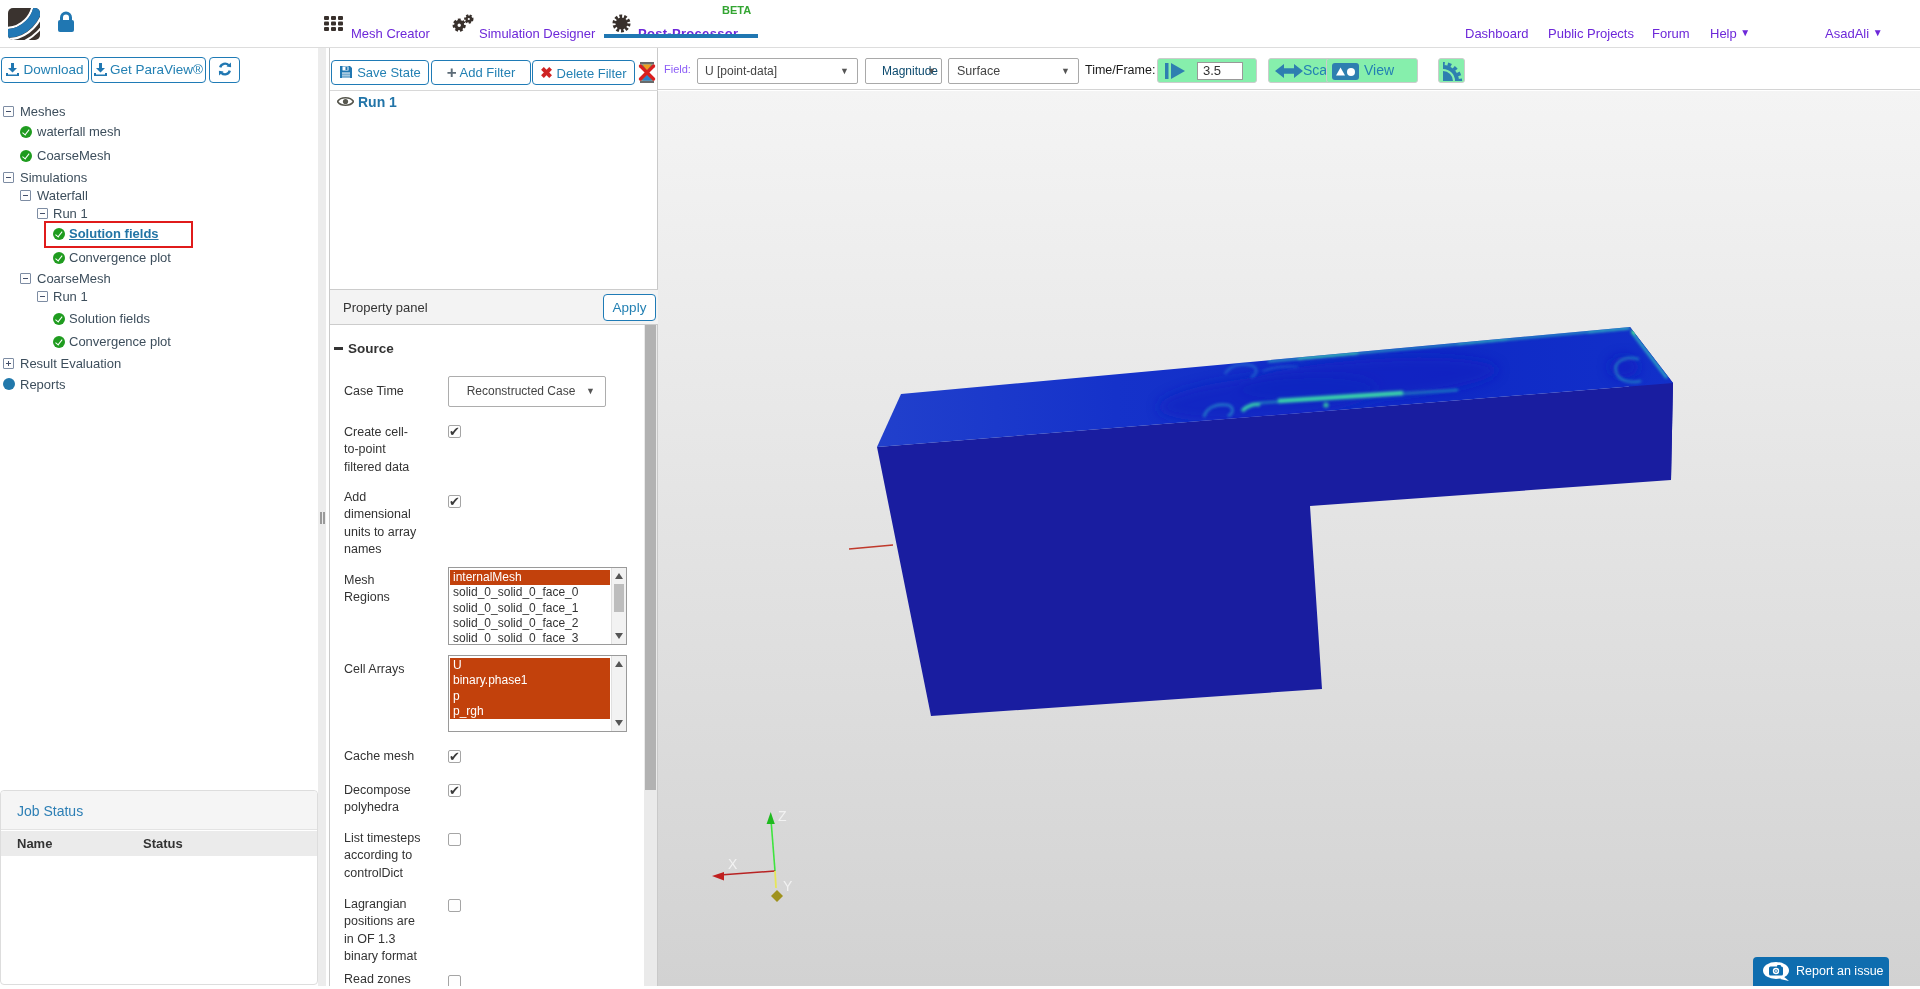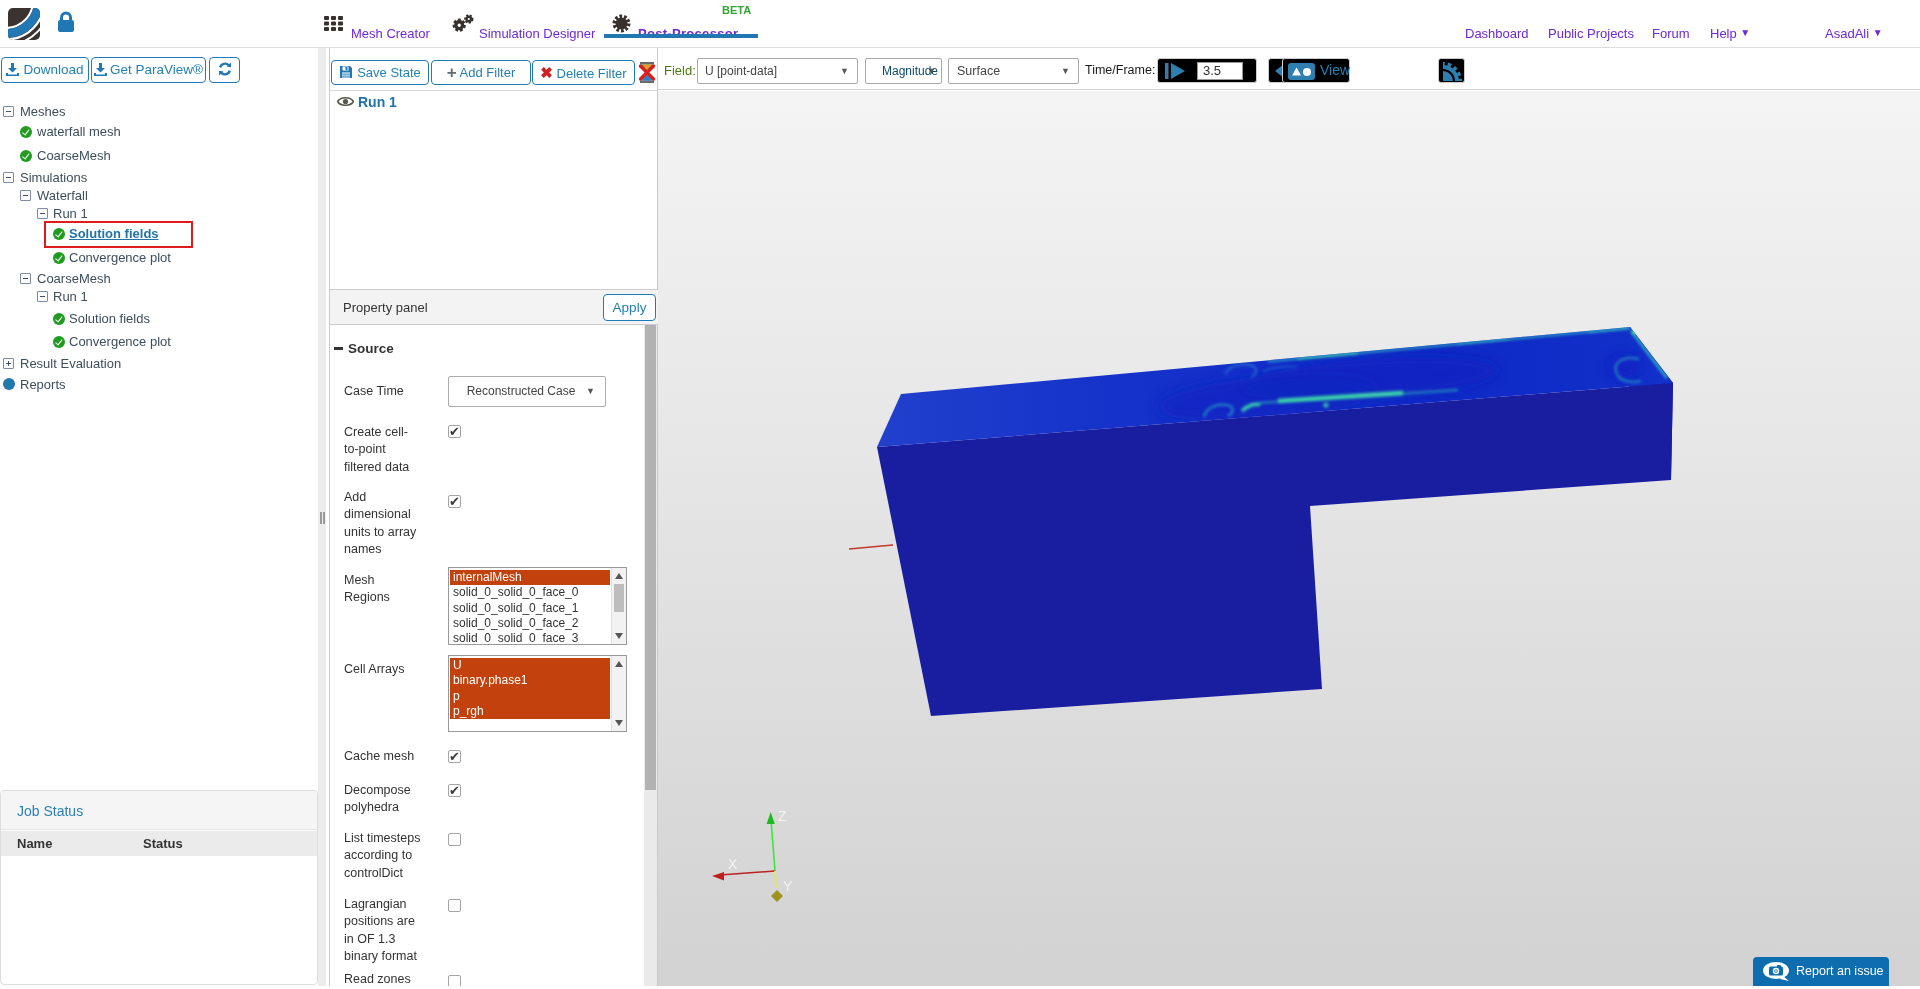--- a/index.html
+++ b/index.html
@@ -5,21 +5,21 @@
 * { margin:0; padding:0; box-sizing:border-box; }
 html,body { width:1920px; height:989px; overflow:hidden; background:#fff; }
 body { font-family:"Liberation Sans", sans-serif; }
 #page { position:relative; width:1920px; height:989px; background:#fff; }
 .abs { position:absolute; }
 
 #header { position:absolute; left:0; top:0; width:1920px; height:48px; background:#fff; border-bottom:1px solid #ddd; }
 .navitem { position:absolute; top:10px; height:64px; line-height:48px; color:#6d28d9; font-size:13px; white-space:nowrap; }
 
 .btn-blue { position:absolute; background:#fff; border:1px solid #1f7bb6; border-radius:4px; color:#2380b3; font-size:13px; text-align:center; white-space:nowrap; }
-.btn-gray { position:absolute; background:#000000; border:1px solid #ccc; border-radius:3px; color:#2380b3; font-size:14px; white-space:nowrap; }
+.btn-gray { position:absolute; background:#86efac; border:1px solid #ccc; border-radius:3px; color:#2380b3; font-size:14px; white-space:nowrap; }
 
 .trow { position:absolute; font-size:13px; color:#3d4e5c; white-space:nowrap; }
 .expander { position:absolute; width:11px; height:11px; border:1px solid #7d8ca3; background:#fdfdfd; border-radius:1px; }
 .expander:after { content:""; position:absolute; left:2px; top:4px; width:5px; height:1px; background:#44506b; }
 .expander.plus:before { content:""; position:absolute; left:4px; top:2px; width:1px; height:5px; background:#44506b; }
 .gcheck { position:absolute; width:12px; height:12px; border-radius:50%; background:#1f9c1f; }
 .gcheck:after { content:""; position:absolute; left:4px; top:2px; width:3px; height:5.5px; border:solid #fff; border-width:0 1.8px 1.8px 0; transform:rotate(38deg); }
 
 .lbox { position:absolute; border:1px solid #9a9a9a; background:#fff; overflow:hidden; }
 .lrow { position:absolute; left:1px; right:16px; height:15.3px; font-size:12px; color:#333; padding-left:3px; line-height:15.3px; white-space:nowrap; }
@@ -256,21 +256,21 @@
   <div class="plabel" style="top:782px;">Decompose<br>polyhedra</div>
   <div class="cb on" style="left:448px;top:784px;"></div>
   <div class="plabel" style="top:830px;">List timesteps<br>according to<br>controlDict</div>
   <div class="cb" style="left:448px;top:833px;"></div>
   <div class="plabel" style="top:896px;">Lagrangian<br>positions are<br>in OF 1.3<br>binary format</div>
   <div class="cb" style="left:448px;top:899px;"></div>
   <div class="plabel" style="top:971px;">Read zones</div>
   <div class="cb" style="left:448px;top:975px;"></div>
 
   <div id="vtoolbar" class="abs" style="left:658px;top:48px;width:1262px;height:42px;background:#fff;border-bottom:1px solid #d4d4d4;"></div>
-  <div class="abs" style="left:664px;top:63px;font-size:13px;color:#4d7c0f;">Field:</div>
+  <div class="abs" style="left:664px;top:63px;font-size:11px;color:#8b5cf6;">Field:</div>
   <div class="abs" style="left:697px;top:58px;width:161px;height:26px;border:1px solid #a9a9a9;border-radius:2px;background:#fff;">
     <div class="abs" style="left:7px;top:0;line-height:24px;font-size:12px;color:#444;">U [point-data]</div>
     <div class="abs" style="right:8px;top:0;line-height:24px;font-size:9px;color:#555;">▼</div>
   </div>
   <div class="abs" style="left:865px;top:58px;width:77px;height:26px;border:1px solid #a9a9a9;border-radius:2px;background:#fff;">
     <div class="abs" style="left:16px;top:0;line-height:24px;font-size:12px;color:#0c4a6e;">Magnitude</div>
     <div class="abs" style="right:5px;top:0;line-height:24px;font-size:9px;color:#555;">▼</div>
   </div>
   <div class="abs" style="left:948px;top:58px;width:131px;height:26px;border:1px solid #a9a9a9;border-radius:2px;background:#fff;">
     <div class="abs" style="left:8px;top:0;line-height:24px;font-size:12.5px;color:#444;">Surface</div>
@@ -283,21 +283,21 @@
         <path d="M6 1 L20 9 L6 17 Z" fill="#2e7fb0"></path>
       </svg>
     <div class="abs" style="left:39px;top:3px;width:46px;height:18px;border:1px solid #999;background:#fff;font-size:13px;color:#333;line-height:16px;padding-left:5px;">3.5</div>
   </div>
   <div class="btn-gray" style="left:1268px;top:58px;width:79px;height:25px;">
     <svg class="abs" style="left:6px;top:5px;" width="28" height="14" viewBox="0 0 28 14">
         <path d="M0 7 L9 0 L9 4.2 L19 4.2 L19 0 L28 7 L19 14 L19 9.8 L9 9.8 L9 14 Z" fill="#2e7fb0"></path>
       </svg>
     <div class="abs" style="left:34px;top:0;line-height:23px;color:#2380b3;">Scale</div>
   </div>
-  <div class="btn-gray" style="left:1282px;top:58px;width:68px;height:25px;">
+  <div class="btn-gray" style="left:1326px;top:58px;width:92px;height:25px;">
     <svg class="abs" style="left:5px;top:4px;" width="27" height="17" viewBox="0 0 27 17">
         <rect width="27" height="17" rx="3" fill="#2e7fb0"></rect>
         <path d="M4 12.5 L8.5 4.5 L13 12.5 Z" fill="#fff"></path>
         <circle cx="19" cy="9" r="4" fill="#fff"></circle>
       </svg>
     <div class="abs" style="left:37px;top:0;line-height:23px;color:#2380b3;">View</div>
   </div>
   <div class="btn-gray" style="left:1438px;top:58px;width:27px;height:25px;">
     <svg class="abs" style="left:4px;top:2px;" width="20" height="20" viewBox="0 0 20 20">
       <g fill="none" stroke="#2e7fb0">

